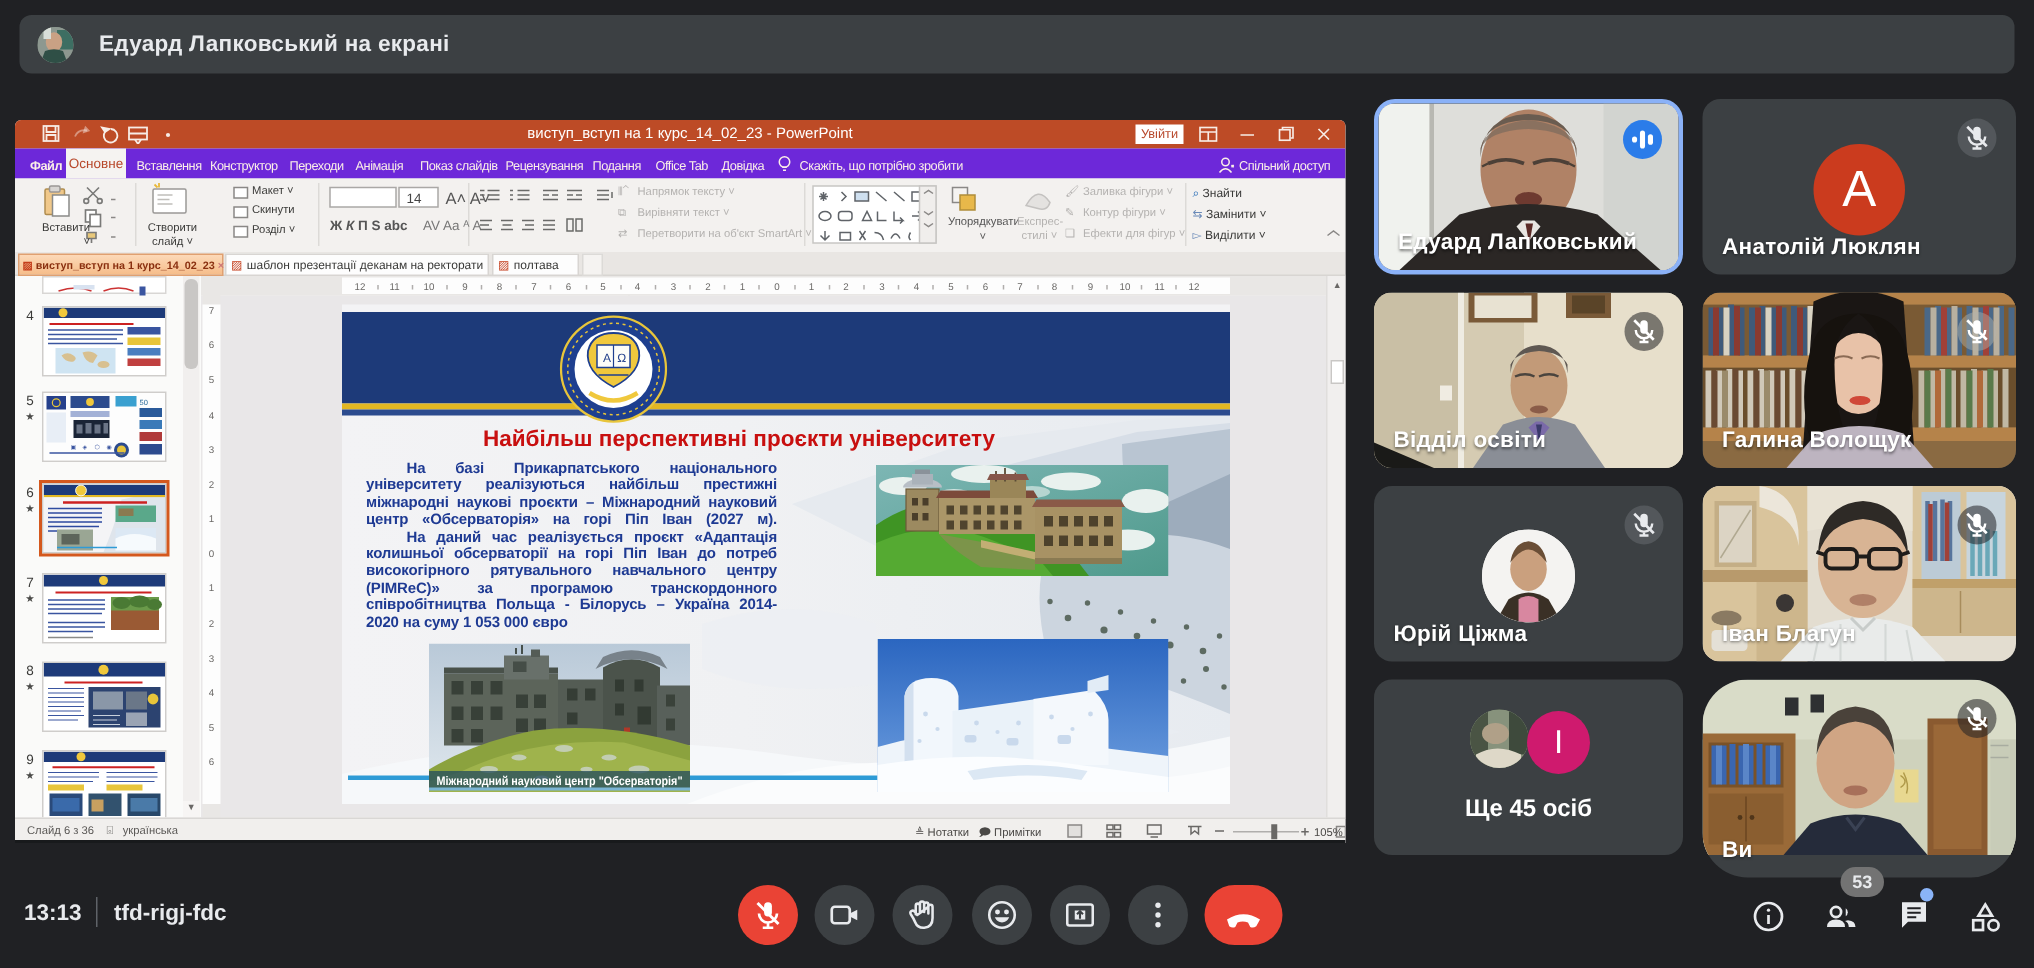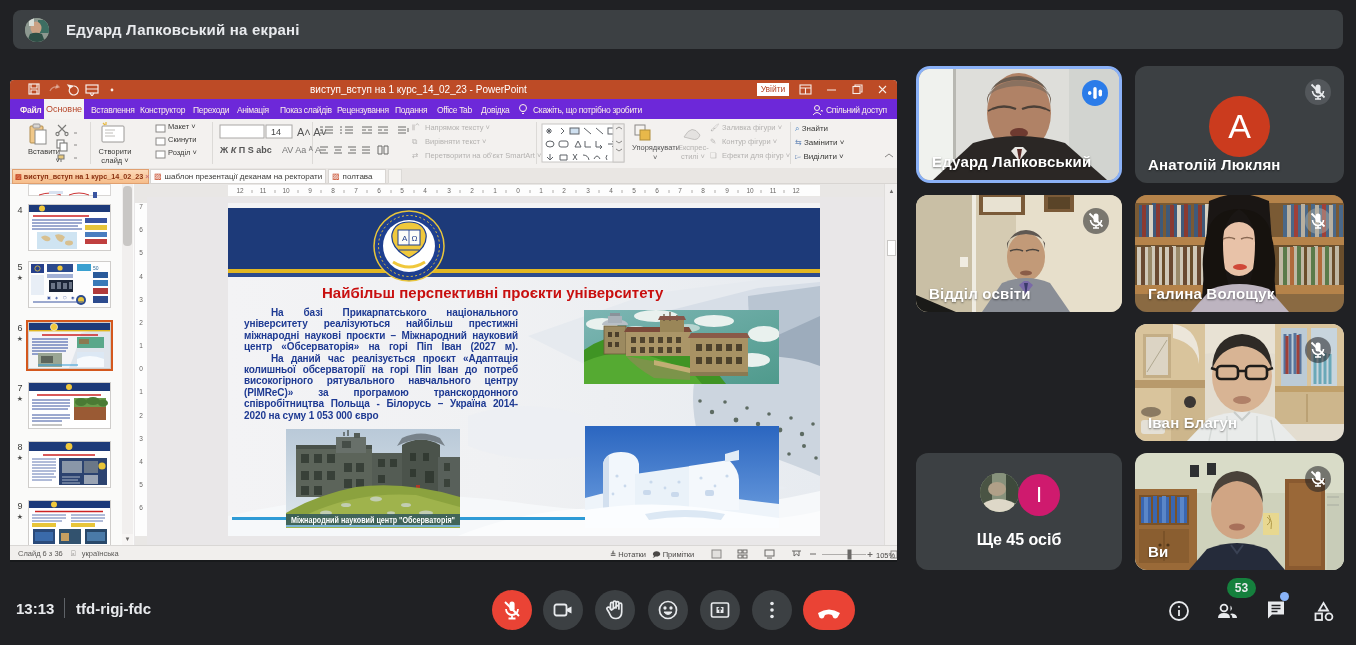--- a/index.html
+++ b/index.html
@@ -11,21 +11,21 @@
 #topbar .tt{position:absolute;left:53px;top:11px;color:#e8eaed;font-size:15px;font-weight:bold;letter-spacing:.2px;}
 
 #ppwin{left:10px;top:80px;width:887px;height:482px;background:#f3f1ef;border-radius:4px 4px 0 0;overflow:hidden;}
 .ttl{left:0;top:0;width:887px;height:19px;background:#bd4b26;}
 .tabrow{left:0;top:19px;width:887px;height:20px;background:#6d28d9;}
 .ribbon{left:0;top:39px;width:887px;height:49px;background:#f3f1ef;}
 .officetabs{left:0;top:88px;width:887px;height:16px;background:#e9e6e3;border-bottom:1px solid #d8d5d2;}
 .rulerrow{left:0;top:104px;width:887px;height:13px;background:#e9e7e5;}
 .work{left:0;top:117px;width:887px;height:348px;background:#e9e7e8;}
 .statusbar{left:0;top:465px;width:887px;height:15px;background:#f1efed;border-top:1px solid #d9d7d5;}
-.ttltext{position:absolute;top:4px;left:300px;width:300px;text-align:left;color:#fff;font-size:10px;white-space:nowrap;}
+.ttltext{position:absolute;top:4px;left:300px;width:300px;text-align:center;color:#fff;font-size:10px;white-space:nowrap;}
 .tabtxt{position:absolute;top:6px;color:#fbeee8;font-size:8.5px;letter-spacing:-0.3px;white-space:nowrap;}
 .activetab{position:absolute;top:0;left:34px;width:40px;height:20px;background:#f5f3f1;color:#b7472a;font-size:9px;text-align:center;line-height:20px;}
 .grplabel{position:absolute;top:78px;font-size:6.5px;color:#7a7875;}
 .num{position:absolute;left:4px;width:12px;text-align:center;font-size:9px;color:#3a3a38;}
 .star{position:absolute;left:4px;width:12px;text-align:center;font-size:7px;color:#4a4a48;}
 .thumb{position:absolute;left:18px;width:83px;height:47px;background:#fff;border:1px solid #cfcdcb;overflow:hidden;}
 .jl{text-align:justify;text-align-last:justify;height:11.4px;line-height:11.5px;white-space:nowrap;}
 .sbtn{left:1px;width:11px;height:11px;color:#6a6866;font-size:6px;text-align:center;line-height:11px;}
 .tile{position:absolute;border-radius:12px;overflow:hidden;background:#3c4043;}
 .name{position:absolute;left:13px;bottom:10px;color:#fff;font-size:15px;font-weight:bold;text-shadow:0 1px 2px rgba(0,0,0,.5);letter-spacing:.2px;}
@@ -822,20 +822,39 @@
   </svg>
   <div class="micoff" style="background:rgba(180,180,170,.45);"><svg width="26" height="26" viewBox="0 0 26 26">
           <g stroke="#fff" stroke-width="1.6" fill="none">
             <rect x="10.5" y="5.5" width="5" height="9" rx="2.5" fill="#fff" stroke="none"></rect>
             <path d="M7.5 12 a5.5 5.5 0 0 0 11 0 M13 17.5 V20 M10 20 h6"></path>
             <path d="M6.5 5.5 L19.5 18.5" stroke-width="1.8"></path>
           </g>
         </svg></div>
   <div class="name">Галина Волощук</div>
 </div>
+<div class="tile" style="left:916px;top:324px;width:206px;height:117px;">
+  <div class="abs" style="left:72px;top:29px;width:62px;height:62px;border-radius:50%;overflow:hidden;background:#f2f2f0;">
+    <svg width="62" height="62" viewBox="0 0 56 56">
+          <rect width="56" height="56" fill="#f4f3f1"></rect>
+          <ellipse cx="28" cy="24" rx="11" ry="13" fill="#caa07e"></ellipse>
+          <path d="M17 20 Q19 8 28 7 Q37 8 39 20 Q33 12 28 12 Q23 12 17 20Z" fill="#6a4e36"></path>
+          <path d="M8 56 L16 42 Q28 34 40 42 L48 56 Z" fill="#3a3026"></path>
+          <path d="M22 42 Q28 38 34 42 L34 56 L22 56 Z" fill="#d887a0"></path>
+        </svg>
+  </div>
+  <div class="micoff" style="background:#53575b;"><svg width="26" height="26" viewBox="0 0 26 26">
+          <g stroke="#e8eaed" stroke-width="1.6" fill="none">
+            <rect x="10.5" y="5.5" width="5" height="9" rx="2.5" fill="#e8eaed" stroke="none"></rect>
+            <path d="M7.5 12 a5.5 5.5 0 0 0 11 0 M13 17.5 V20 M10 20 h6"></path>
+            <path d="M6.5 5.5 L19.5 18.5" stroke-width="1.8"></path>
+          </g>
+        </svg></div>
+  <div class="name">Юрій Ціжма</div>
+</div>
 <div class="tile" style="left:1135px;top:324px;width:209px;height:117px;">
   <svg width="209" height="117" style="display:block">
     <rect width="209" height="117" fill="#e3ddd0"></rect>
     <rect x="0" y="0" width="70" height="117" fill="#d9c49c"></rect>
     <rect x="8" y="10" width="28" height="44" fill="#c4ae86"></rect>
         <rect x="11" y="13" width="22" height="38" fill="#dcd4c4"></rect>
         <path d="M12 48 L32 16" stroke="#b0a890"></path>
     <rect x="0" y="56" width="70" height="8" fill="#b89a6c"></rect>
     <path d="M38 0 Q66 4 64 40 Q62 20 38 14 Z" fill="#ece6da"></path>
     <rect x="36" y="64" width="34" height="53" fill="#cdb68c"></rect>
@@ -885,21 +904,21 @@
           <rect width="39" height="39" fill="#87927c"></rect>
           <rect x="0" y="0" width="12" height="39" fill="#4a5444"></rect>
           <rect x="26" y="0" width="13" height="30" fill="#3e4a3c"></rect>
           <ellipse cx="17" cy="16" rx="9" ry="7" fill="#b0a088"></ellipse>
           <path d="M4 30 Q18 22 34 30 L34 39 L4 39Z" fill="#ded8c8"></path>
         </svg>
   </div>
   <div class="abs" style="left:102px;top:21px;width:42px;height:42px;border-radius:50%;background:#cf1a6e;color:#fff;font-size:22px;text-align:center;line-height:42px;">I</div>
   <div class="abs" style="left:0;top:78px;width:206px;text-align:center;color:#fff;font-size:16px;font-weight:bold;">Ще 45 осіб</div>
 </div>
-<div class="tile" style="left:1135px;top:453px;width:209px;height:117px;">
+<div class="tile" style="left:1135px;top:453px;width:209px;height:132px;border-radius:30px;">
   <svg width="209" height="117" style="display:block">
     <rect width="209" height="117" fill="#d9dcc8"></rect>
     <rect x="0" y="40" width="209" height="77" fill="#cfd2bc"></rect>
     <g fill="#2e3032">
           <rect x="55" y="12" width="9" height="12"></rect>
           <rect x="72" y="10" width="9" height="12"></rect>
         </g>
     <rect x="0" y="36" width="62" height="81" fill="#9a6a38"></rect>
     <rect x="4" y="42" width="50" height="30" fill="#7a5228"></rect>
     <g stroke-width="4">
@@ -983,21 +1002,21 @@
         <g fill="#e8eaed">
           <circle cx="12" cy="5.5" r="1.8"></circle>
           <circle cx="12" cy="12" r="1.8"></circle>
           <circle cx="12" cy="18.5" r="1.8"></circle>
         </g>
       </svg>
     </div>
 <div class="abs" style="left:803px;top:590px;width:52px;height:40px;border-radius:20px;background:#ea4335;"><svg width="52" height="40">
         <path d="M15 23 q11 -7 22 0 l-2.5 4.5 q-2 1.5 -4 .5 l-1.5 -3 q-3.5 -1.5 -7 0 l-1.5 3 q-2 1 -4 -.5z" fill="#fff"></path>
       </svg></div>
-<div class="abs" style="left:1227px;top:578px;width:29px;height:20px;border-radius:10px;background:#15803d;color:#e8eaed;font-size:12px;font-weight:bold;text-align:center;line-height:20px;">53</div>
+<div class="abs" style="left:1227px;top:578px;width:29px;height:20px;border-radius:10px;background:#737373;color:#e8eaed;font-size:12px;font-weight:bold;text-align:center;line-height:20px;">53</div>
 <svg class="abs" style="left:1168px;top:600px" width="22" height="22" viewBox="0 0 22 22">
       <g stroke="#e8eaed" stroke-width="1.8" fill="none">
         <circle cx="11" cy="11" r="9"></circle>
         <path d="M11 10 V16"></path>
         <circle cx="11" cy="6.8" r="1.1" fill="#e8eaed" stroke="none"></circle>
       </g>
     </svg>
 <svg class="abs" style="left:1216px;top:600px" width="23" height="22" viewBox="0 0 23 22">
       <g fill="#e8eaed">
         <circle cx="8" cy="8" r="3.4" fill="none" stroke="#e8eaed" stroke-width="1.8"></circle>

